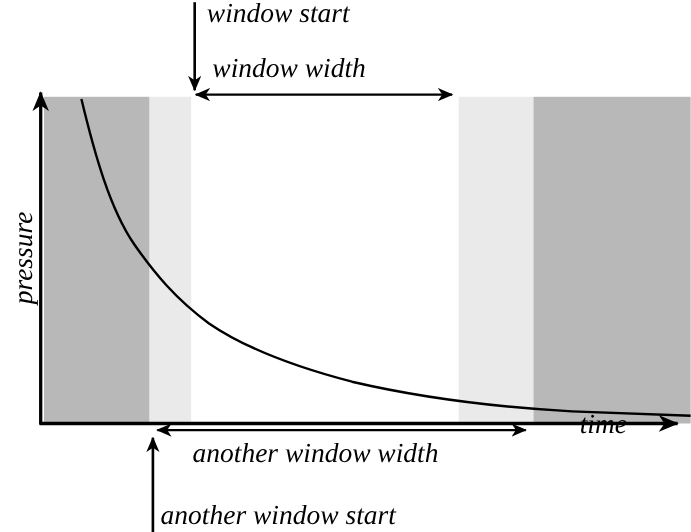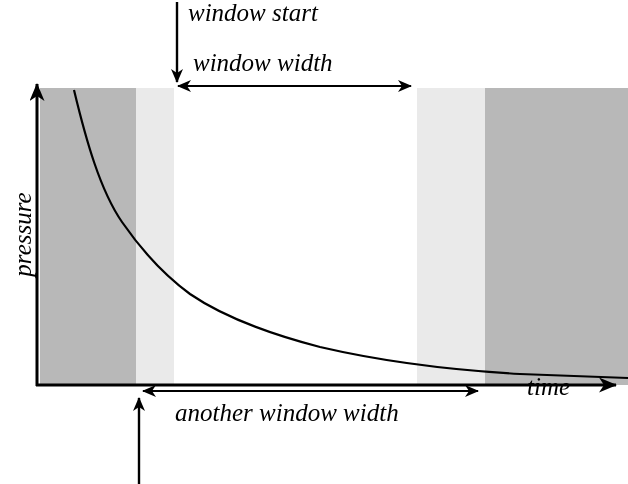--- a/index.html
+++ b/index.html
@@ -93,18 +93,19 @@
 
     <line x1="139" y1="484" x2="139" y2="398" stroke="#000000" stroke-width="2.4" marker-end="url(#arrowEnd)"></line>
   </svg>
 
   <div class="lbl" id="label-window-start">window start</div>
 
   <div class="lbl" id="label-window-width">window width</div>
 
   <div class="lbl" id="label-another-window-width">another window width</div>
 
+  <div class="lbl" id="label-another-window-start">another window start</div>
 
   <div class="lbl" id="label-time">time</div>
 
   <div class="lbl" id="label-pressure">pressure</div>
 
 </div>
 
 </body></html>

